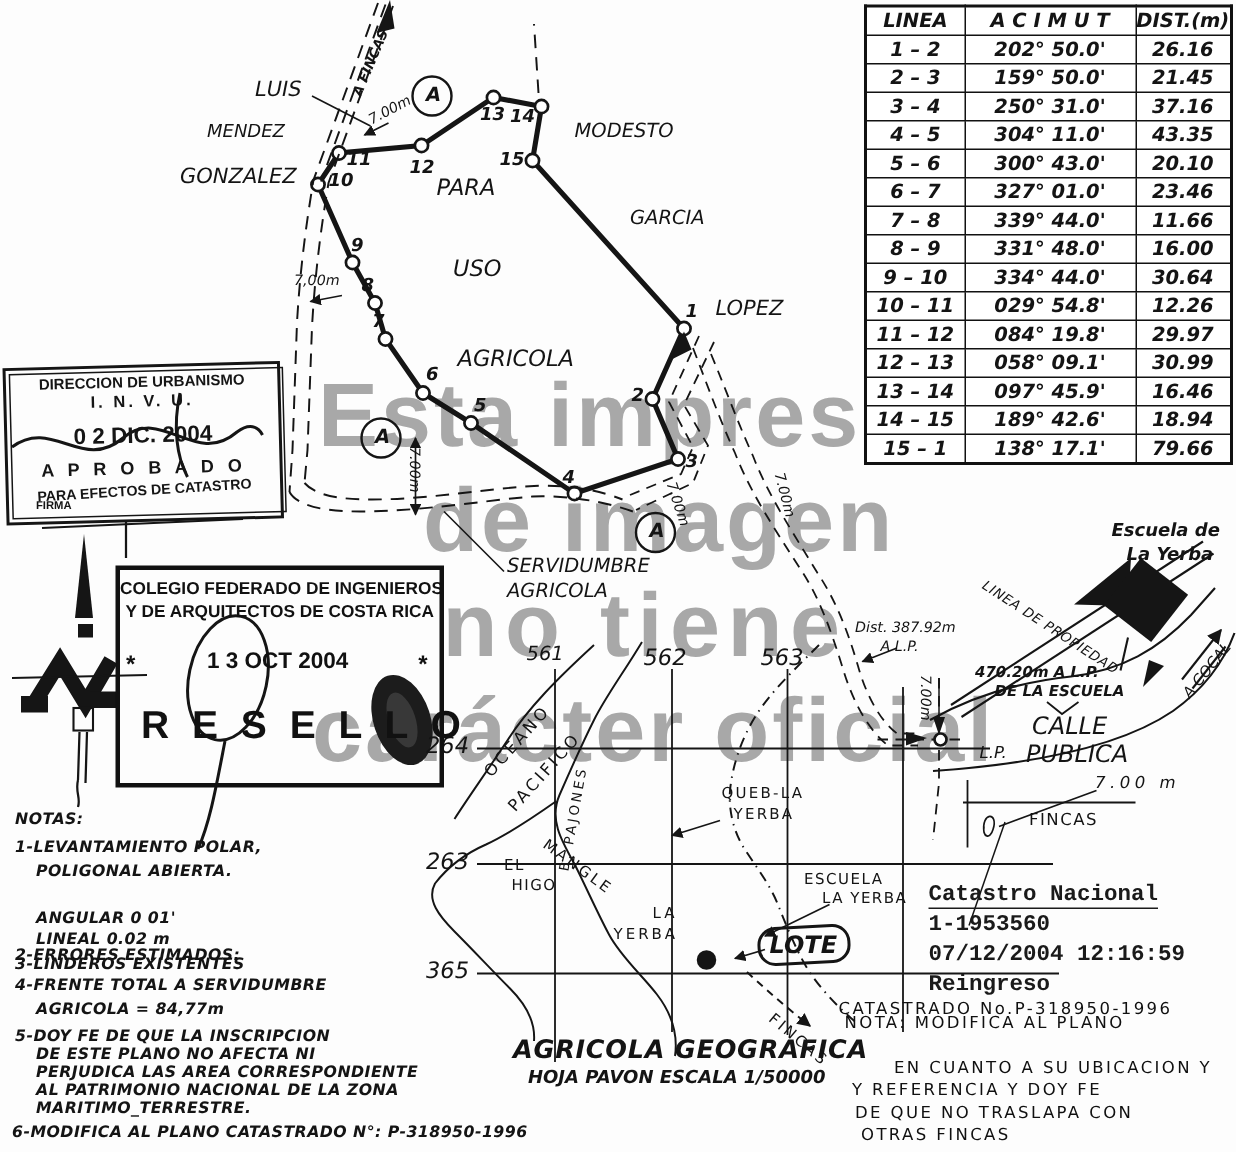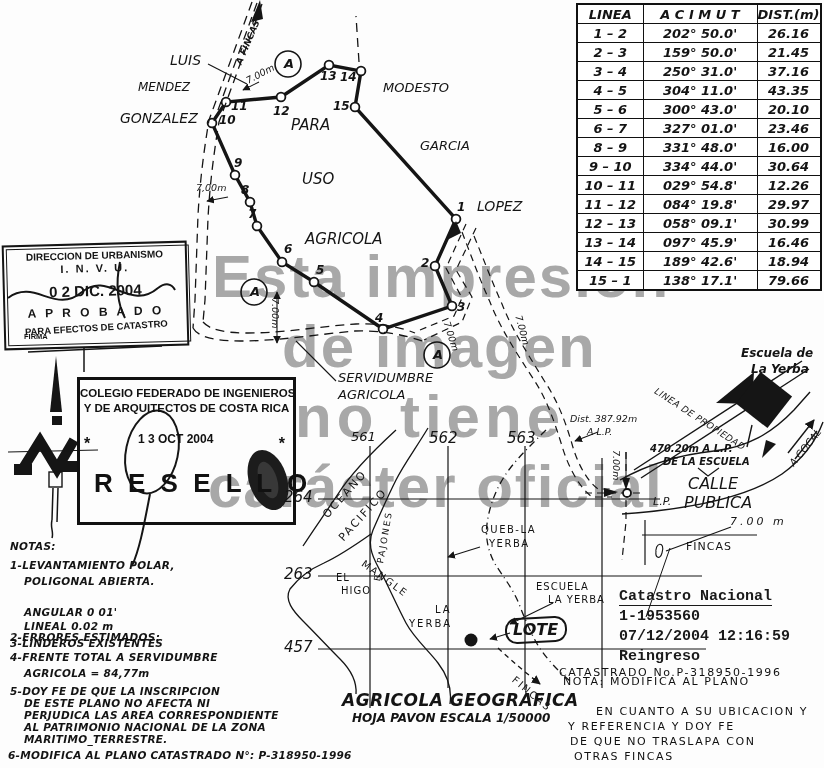--- a/index.html
+++ b/index.html
@@ -224,20 +224,25 @@
           <td>5 – 6</td>
           <td>300° 43.0'</td>
           <td>20.10</td>
         </tr>
     <tr>
           <td>6 – 7</td>
           <td>327° 01.0'</td>
           <td>23.46</td>
         </tr>
     <tr>
+          <td>7 – 8</td>
+          <td>339° 44.0'</td>
+          <td>11.66</td>
+        </tr>
+    <tr>
           <td>8 – 9</td>
           <td>331° 48.0'</td>
           <td>16.00</td>
         </tr>
     <tr>
           <td>9 – 10</td>
           <td>334° 44.0'</td>
           <td>30.64</td>
         </tr>
     <tr>
@@ -325,21 +330,21 @@
   <div class="lbl" style="left:658px;top:386px;font-size:9px;letter-spacing:.5px;transform:rotate(33deg);">LINEA DE PROPIEDAD</div>
   <div class="lbl hand" style="left:686px;top:540px;font-size:11px;letter-spacing:1px;">FINCAS</div>
   <div class="lbl b" style="left:741px;top:346px;font-size:12px;">Escuela de</div>
   <div class="lbl b" style="left:751px;top:362px;font-size:12px;">La Yerba</div>
 
   <div class="lbl" style="left:351px;top:429px;font-size:13px;">561</div>
   <div class="lbl" style="left:429px;top:429px;font-size:15px;">562</div>
   <div class="lbl" style="left:507px;top:429px;font-size:15px;">563</div>
   <div class="lbl" style="left:284px;top:488px;font-size:15px;">264</div>
   <div class="lbl" style="left:284px;top:565px;font-size:15px;">263</div>
-  <div class="lbl" style="left:284px;top:638px;font-size:15px;">457</div>
+  <div class="lbl" style="left:284px;top:638px;font-size:15px;">365</div>
   <div class="lbl hand" style="left:320px;top:512px;font-size:11px;transform:rotate(-48deg);">OCEANO</div>
   <div class="lbl hand" style="left:336px;top:535px;font-size:11px;transform:rotate(-48deg);">PACIFICO</div>
   <div class="lbl hand" style="left:372px;top:580px;font-size:9px;transform:rotate(-80deg);">B. PAJONES</div>
   <div class="lbl hand" style="left:366px;top:558px;transform:rotate(36deg);">MANGLE</div>
   <div class="lbl hand" style="left:481px;top:524px;letter-spacing:1.5px;">QUEB-LA</div>
   <div class="lbl hand" style="left:489px;top:538px;letter-spacing:1.5px;">YERBA</div>
   <div class="lbl hand" style="left:336px;top:572px;letter-spacing:1px;">EL</div>
   <div class="lbl hand" style="left:341px;top:585px;letter-spacing:1px;">HIGO</div>
   <div class="lbl hand" style="left:435px;top:604px;">LA</div>
   <div class="lbl hand" style="left:409px;top:618px;">YERBA</div>
@@ -357,21 +362,21 @@
     <div style="top:37px;font-size:15px;">0 2 DIC. 2004</div>
     <div style="top:60px;font-size:12px;letter-spacing:3px;">A P R O B A D O</div>
     <div style="top:77px;font-size:9.5px;transform:rotate(-2deg);">PARA EFECTOS DE CATASTRO</div>
   </div>
   <div class="lbl b" style="left:24px;top:332px;font-size:7.5px;font-style:normal;font-family:'Liberation Sans',sans-serif;">FIRMA</div>
 
   <div class="stamp resello">
     <div style="top:7px;width:100%;text-align:center;font-size:11.5px;">COLEGIO FEDERADO DE INGENIEROS</div>
     <div style="top:22px;width:100%;text-align:center;font-size:11.5px;">Y DE ARQUITECTOS DE COSTA RICA</div>
     <div style="top:55px;left:4px;font-size:16px;">*</div>
-    <div style="top:52px;left:58px;font-size:12px;">1 3 OCT 2004</div>
+    <div style="top:52px;left:58px;font-size:15px;">1 3 OCT 2004</div>
     <div style="top:55px;right:8px;font-size:16px;">*</div>
     <div style="top:88px;left:14px;font-size:26px;letter-spacing:4px;">R E S E L L O</div>
   </div>
 
   <div class="note-line" style="left:10px;top:540px;">NOTAS:</div>
   <div class="note-line" style="left:10px;top:559px;">1-LEVANTAMIENTO POLAR,</div>
   <div class="note-line" style="left:24px;top:575px;">POLIGONAL ABIERTA.</div>
   <div class="note-line" style="left:10px;top:591px;margin-top:40px;">2-ERRORES ESTIMADOS:</div>
   <div class="note-line" style="left:24px;top:606px;">ANGULAR 0 01'</div>
   <div class="note-line" style="left:24px;top:620px;">LINEAL 0.02 m</div>

